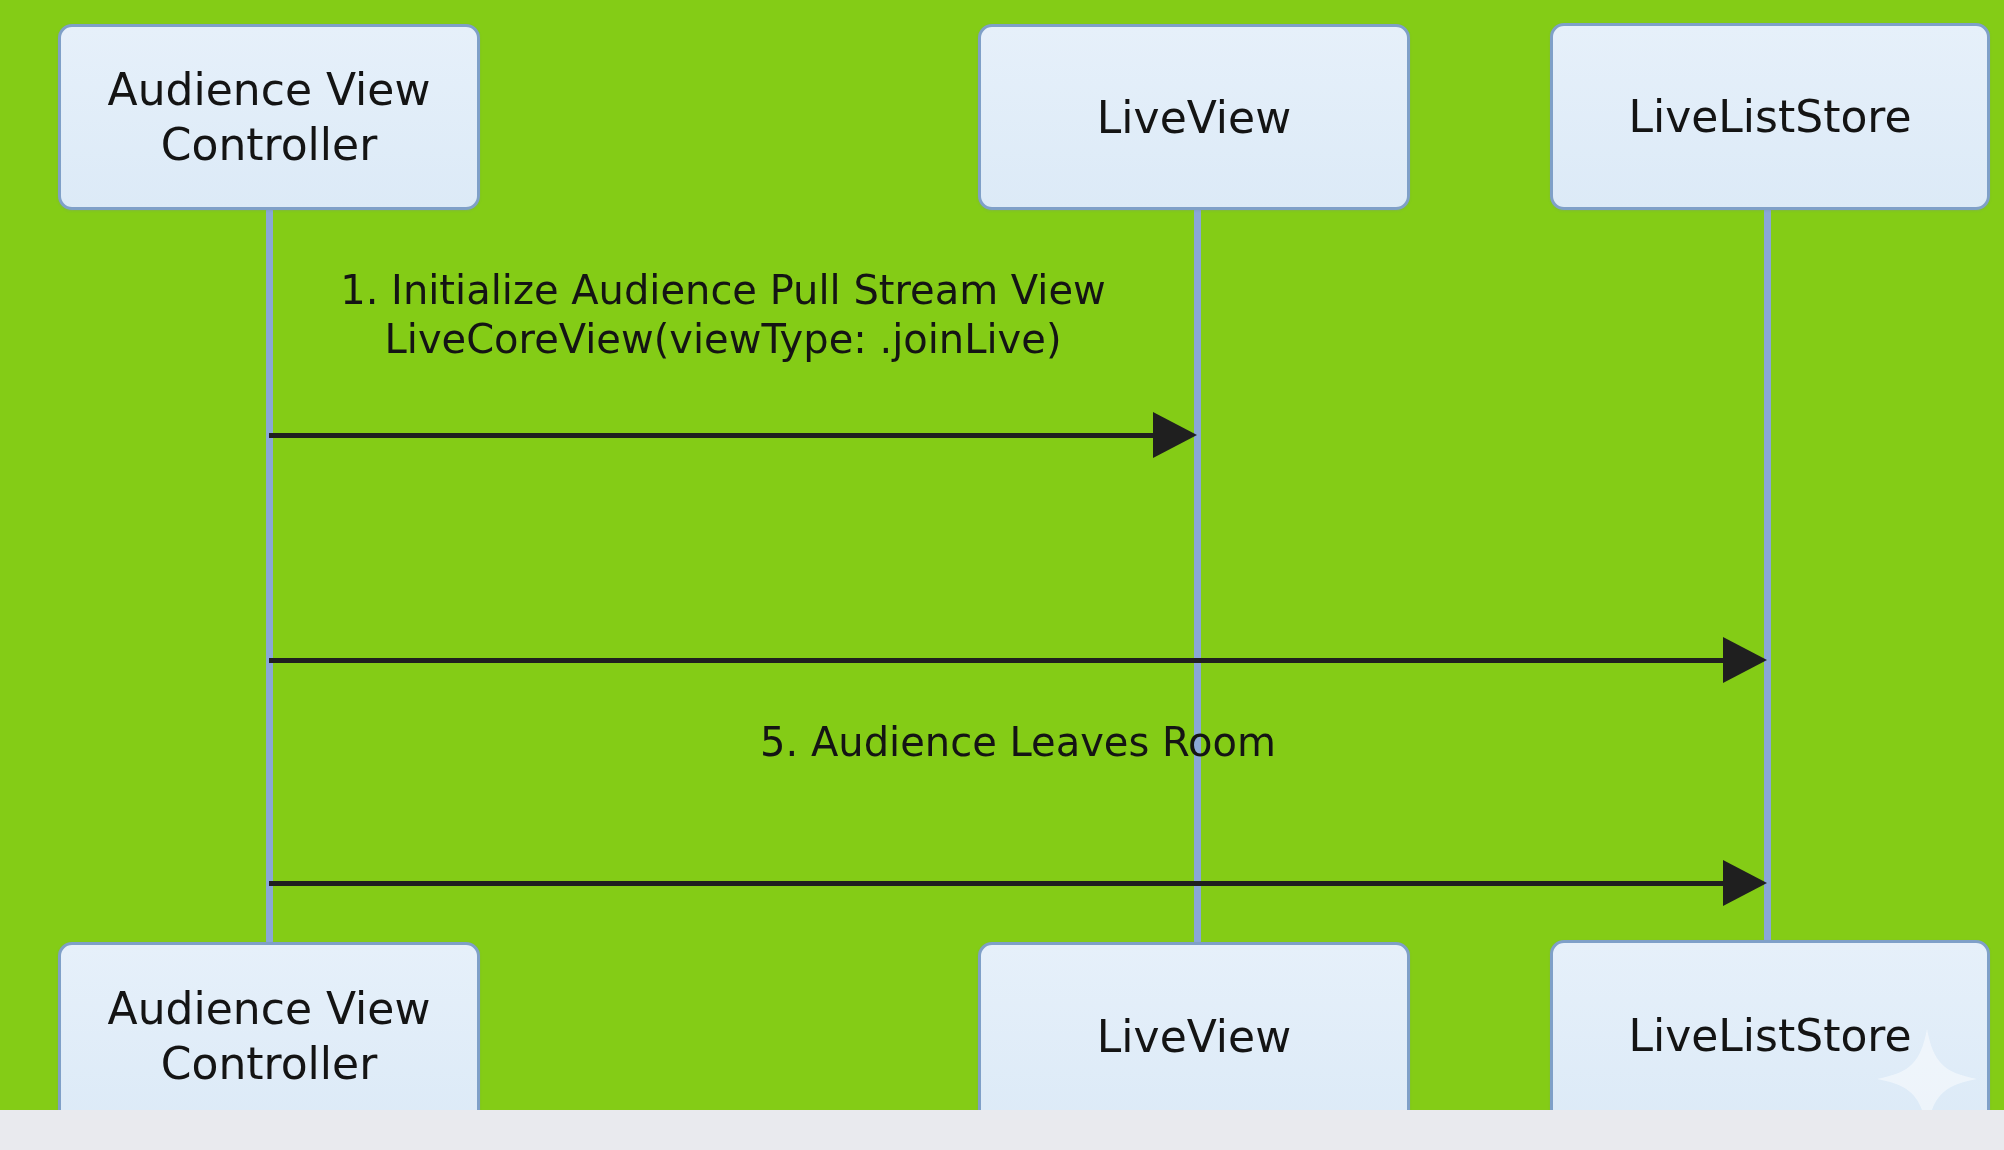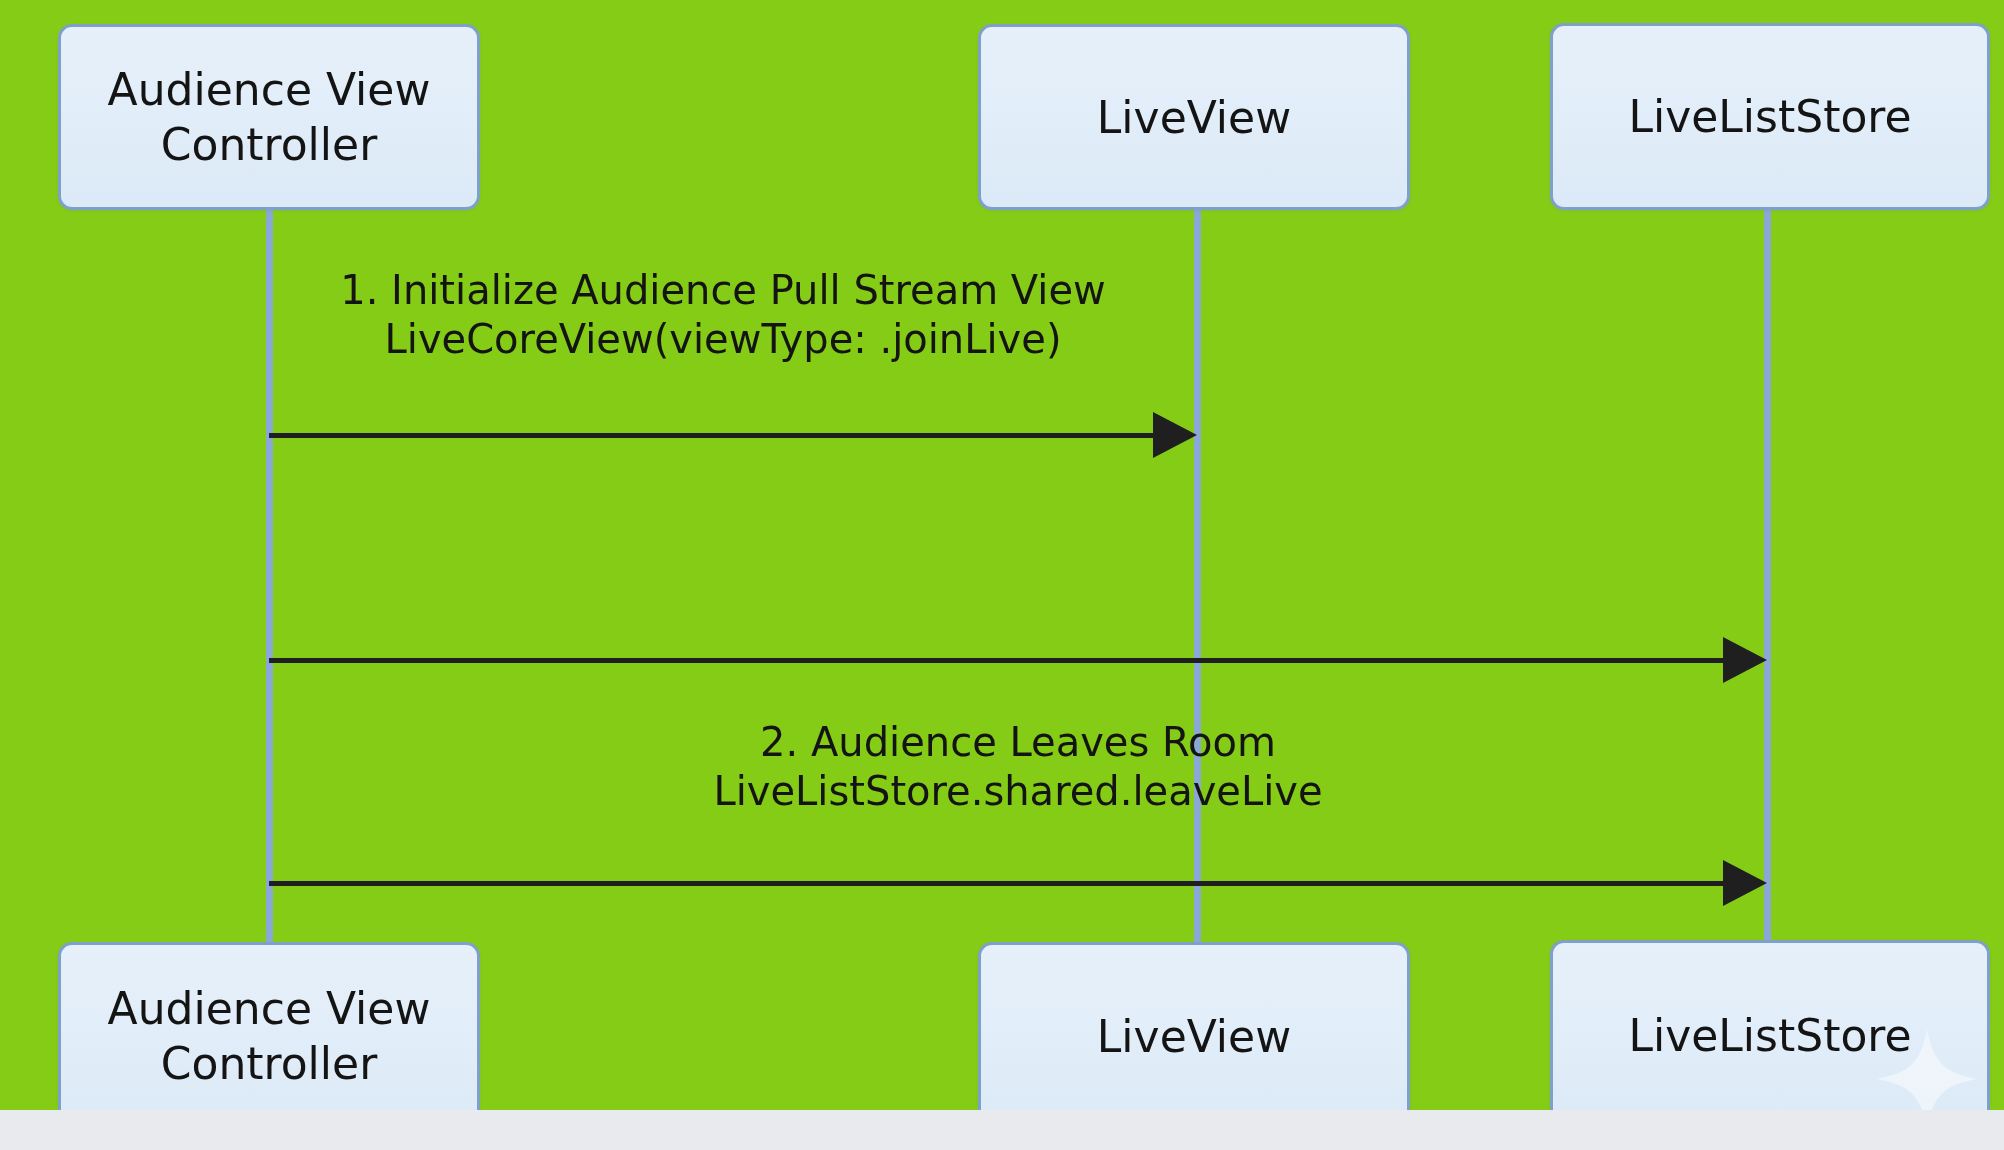--- a/index.html
+++ b/index.html
@@ -115,19 +115,18 @@
     <span class="l1">1. Initialize Audience Pull Stream View</span>
     <span class="l2">LiveCoreView(viewType: .joinLive)</span>
   </div>
   <div class="msg-line" style="left:269px; top:433px; width:886px;"></div>
   <div class="msg-head" style="left:1153px; top:412px;"></div>
 
   <div class="msg-line" style="left:269px; top:658px; width:1454px;"></div>
   <div class="msg-head" style="left:1723px; top:637px;"></div>
 
   <div class="msg-label" style="left:269px; top:718px; width:1498px;">
-    <span class="l1">2. Audience Leaves Room</span>
-    <span class="l2">LiveListStore.shared.leaveLive</span>
+    <span class="l1">5. Audience Leaves Room</span>
   </div>
   <div class="msg-line" style="left:269px; top:881px; width:1454px;"></div>
   <div class="msg-head" style="left:1723px; top:860px;"></div>
 
 </div>
 
 </body></html>

